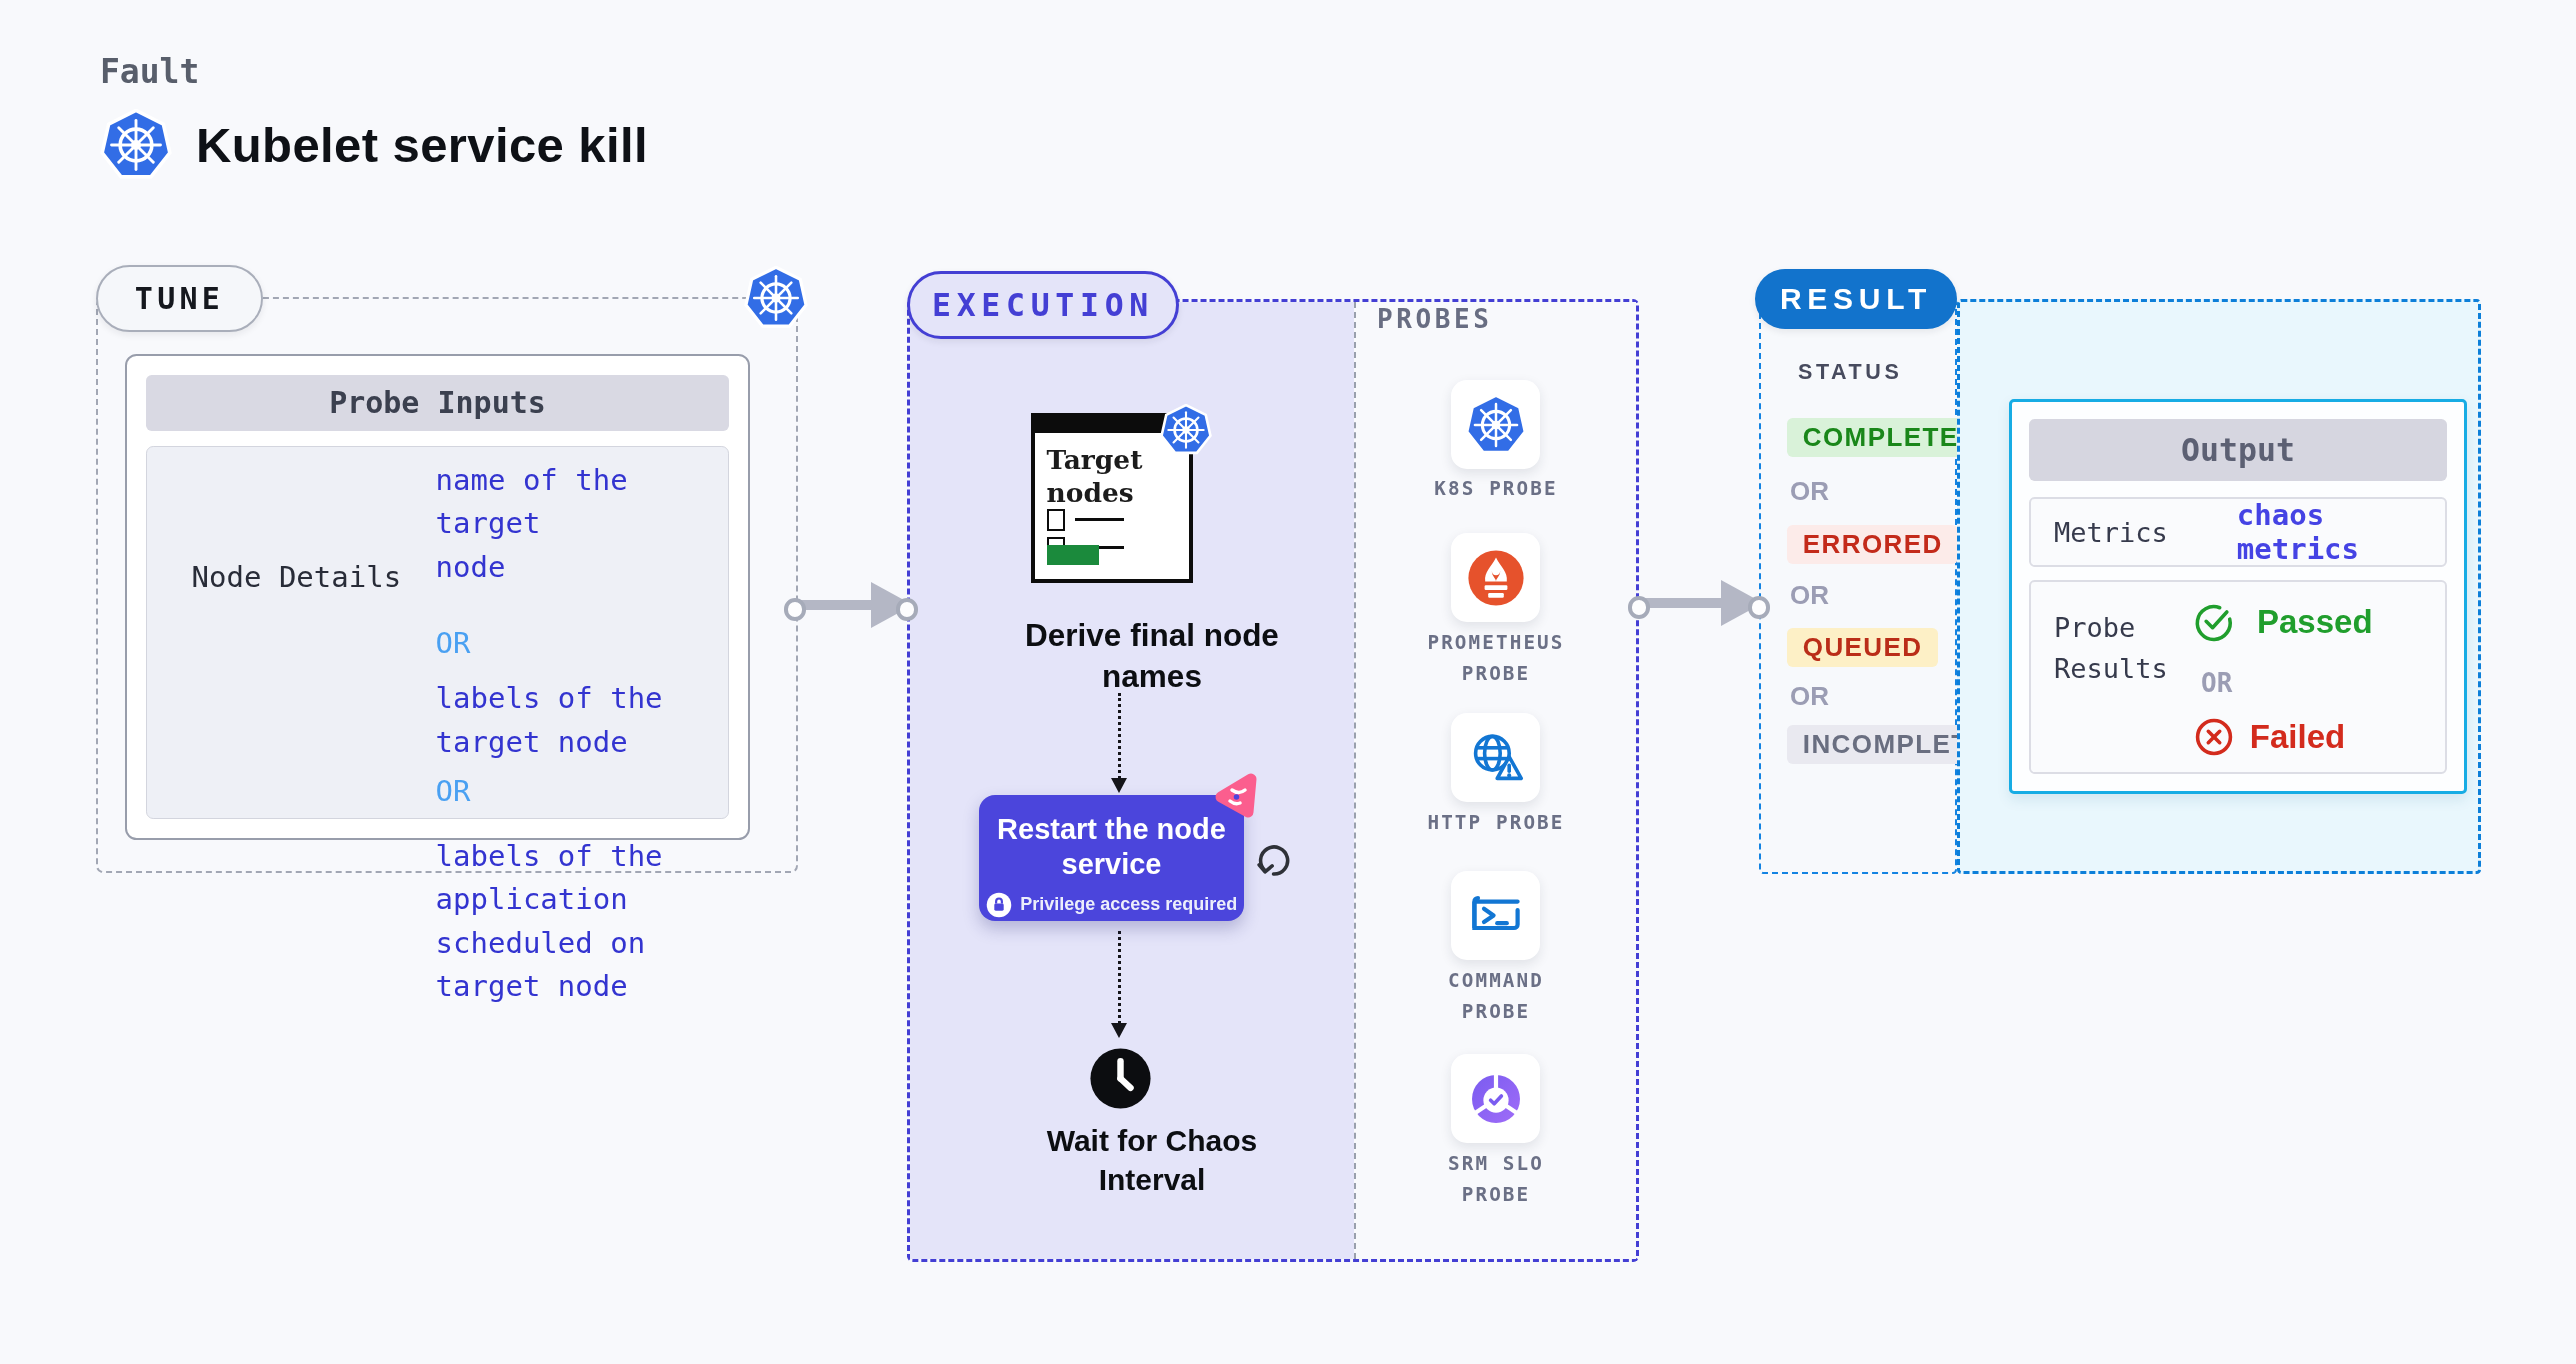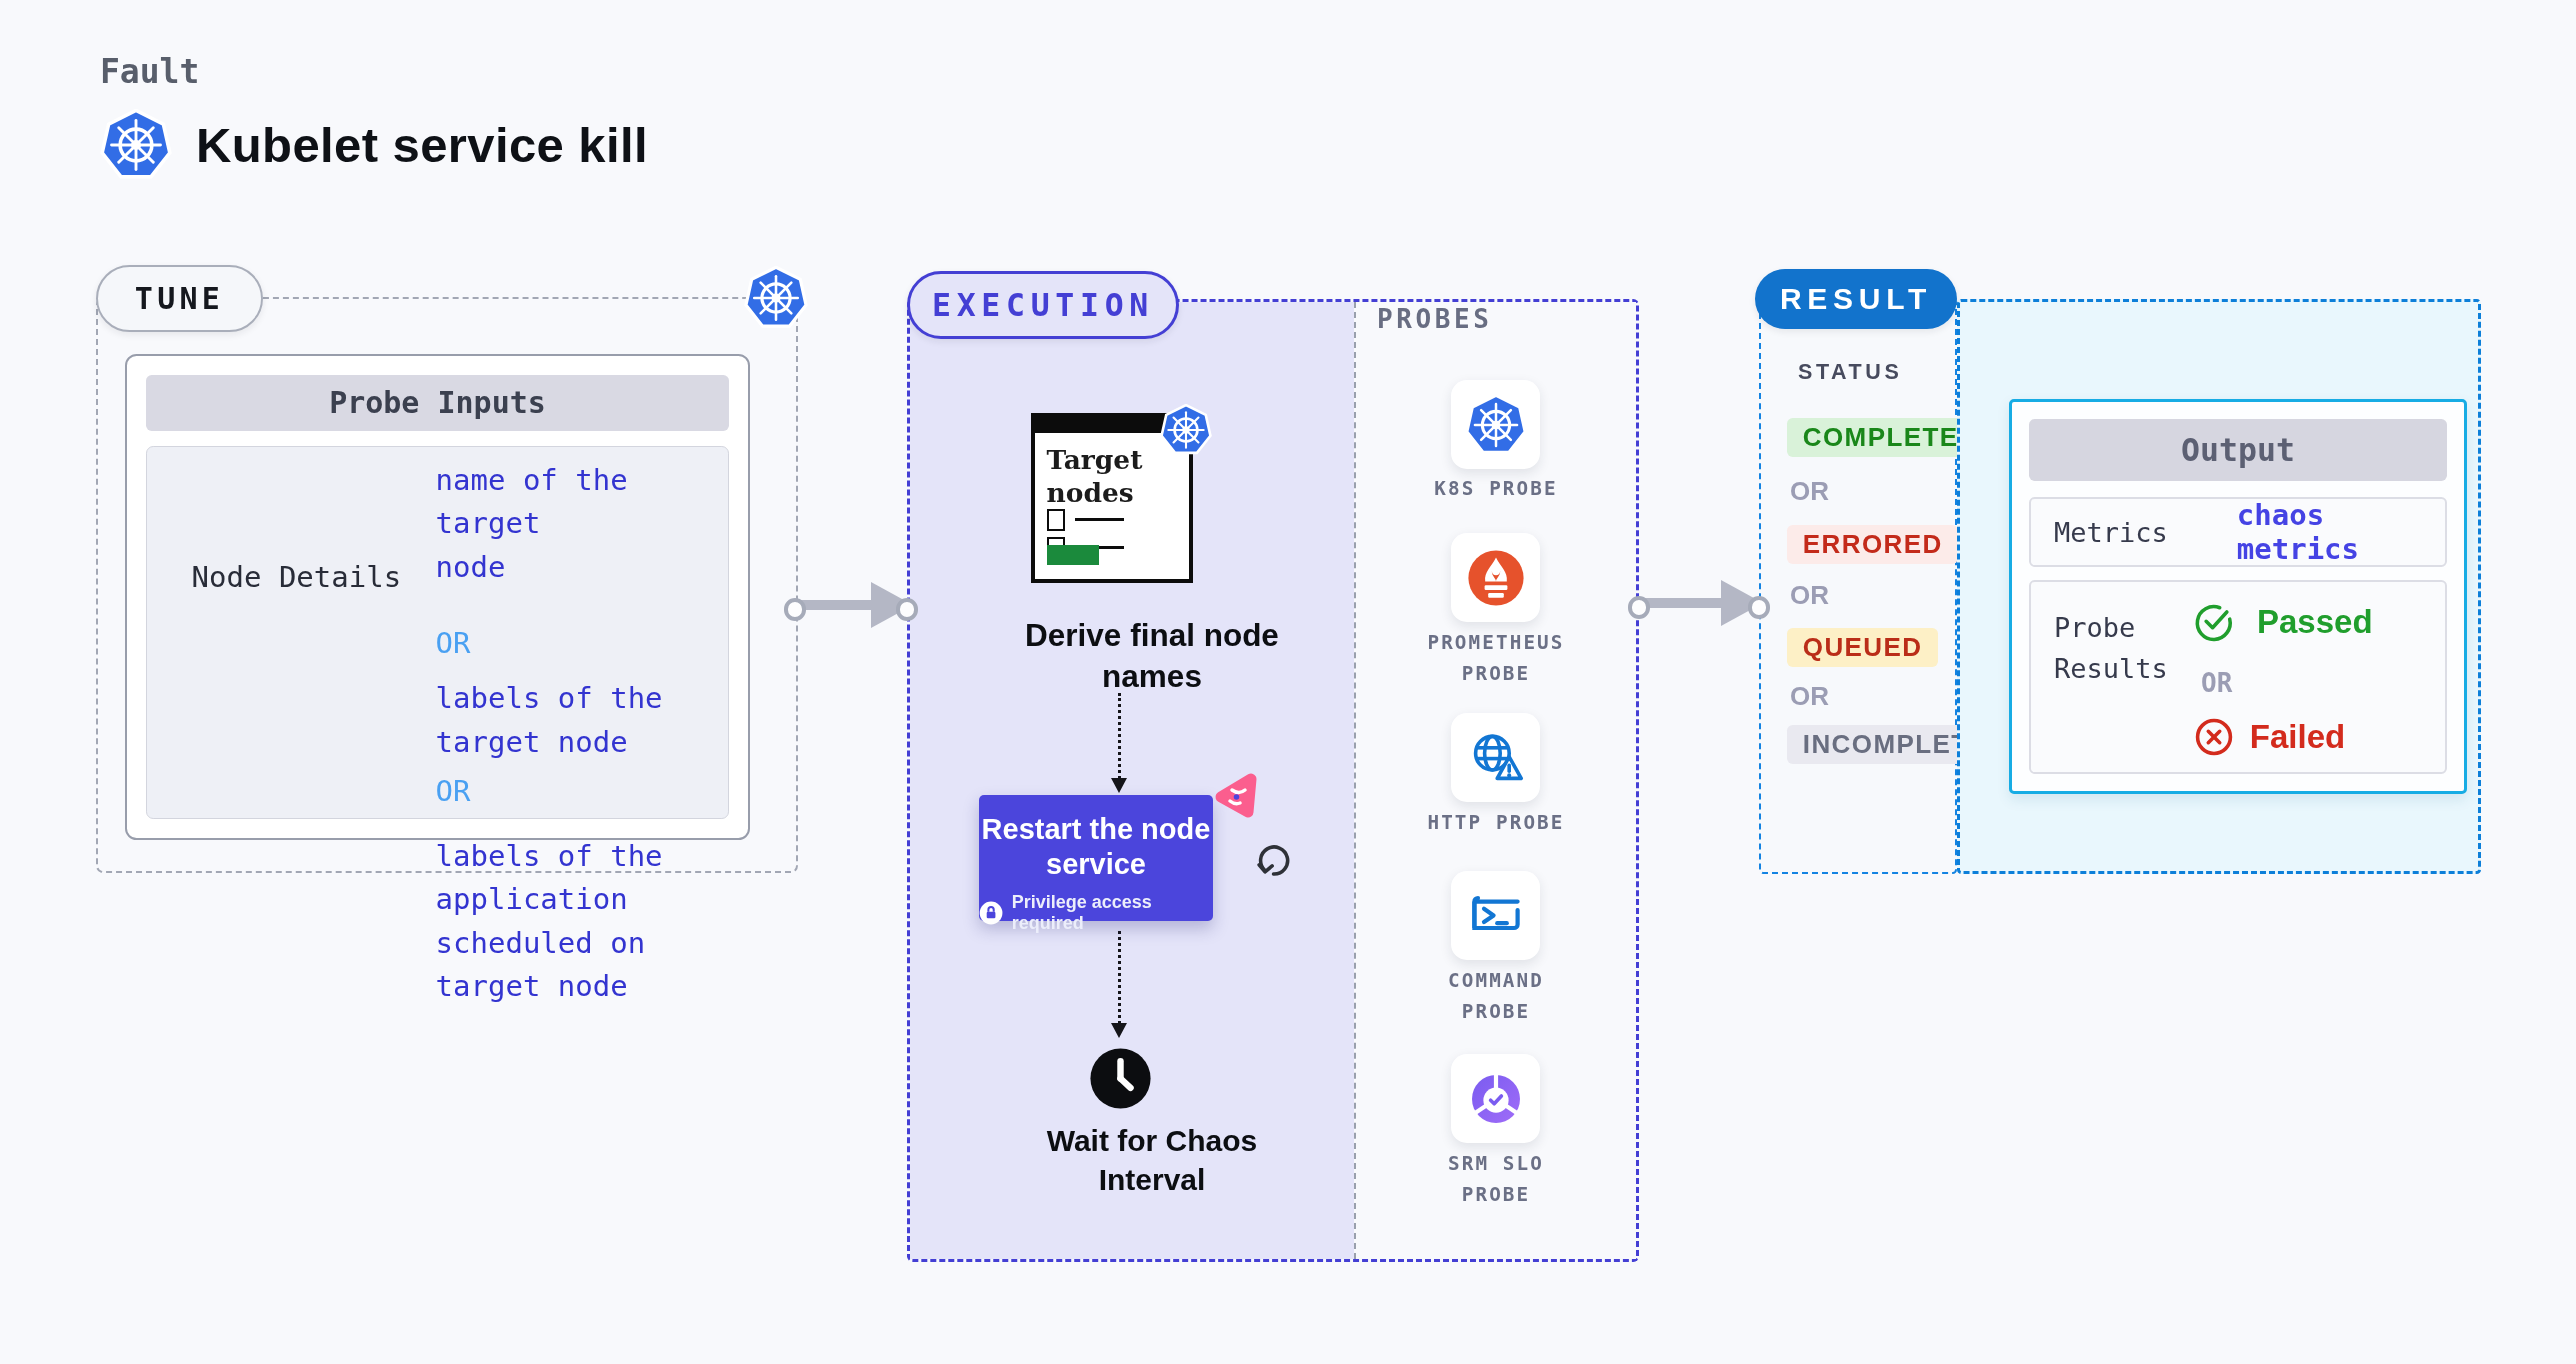--- a/index.html
+++ b/index.html
@@ -46,21 +46,21 @@
   .doc-check{position:absolute;left:11.5px;display:flex;align-items:center;gap:10px;}
   .doc-box{width:18.6px;height:21.5px;border:2.9px solid #0c0c0c;box-sizing:border-box;}
   .doc-line{width:49px;height:2.9px;background:#0c0c0c;}
   .doc-green{position:absolute;left:11.5px;top:128px;width:52px;height:20px;background:#1b8a3c;}
   .doc-k8s{position:absolute;left:1160px;top:404px;z-index:4;}
 
   .step-label{position:absolute;text-align:center;font-weight:bold;color:#0c0e12;font-size:31.5px;line-height:1.3;white-space:pre-line;margin-left:32px;}
   .dotline{position:absolute;width:0;border-left:3.6px dotted #15151a;}
   .dot-head{position:absolute;width:0;height:0;border-left:8.6px solid transparent;border-right:8.6px solid transparent;border-top:15.8px solid #15151a;}
 
-  .restart-box{position:absolute;left:979px;top:795px;width:234px;height:126px;background:#4b45dc;border-radius:5px;z-index:3;box-shadow:0 7.2px 15.8px rgba(40,40,120,.25);}
+  .restart-box{position:absolute;left:979px;top:795px;width:265px;height:126px;background:#4b45dc;border-radius:16px;z-index:3;box-shadow:0 7.2px 15.8px rgba(40,40,120,.25);}
   .restart-title{margin-top:17px;text-align:center;color:#ffffff;font-weight:bold;font-size:29px;line-height:1.2;white-space:pre-line;}
   .restart-note{margin-top:10px;display:flex;align-items:center;justify-content:center;gap:8.6px;color:#eceefb;font-size:18px;font-weight:bold;}
   .litmus-badge{position:absolute;left:1213px;top:771px;z-index:5;}
   .loop-icon{position:absolute;left:1255px;top:842px;z-index:3;}
 
   .clock-icon{position:absolute;left:1089px;top:1047px;}
 
   .probes-title{position:absolute;left:1377px;top:304px;font-family:"DejaVu Sans Mono",monospace;font-weight:bold;font-size:26px;color:#686d82;letter-spacing:3.6px;}
   .probe-card{position:absolute;left:1451px;width:89px;height:89px;background:#ffffff;border-radius:15.8px;box-shadow:0 4.3px 11.5px rgba(30,35,60,.10);display:flex;align-items:center;justify-content:center;}
   .probe-label{position:absolute;left:1403px;width:186px;text-align:center;font-family:"DejaVu Sans Mono",monospace;font-weight:bold;font-size:19.3px;color:#6b7086;letter-spacing:2.1px;line-height:1.6;}

